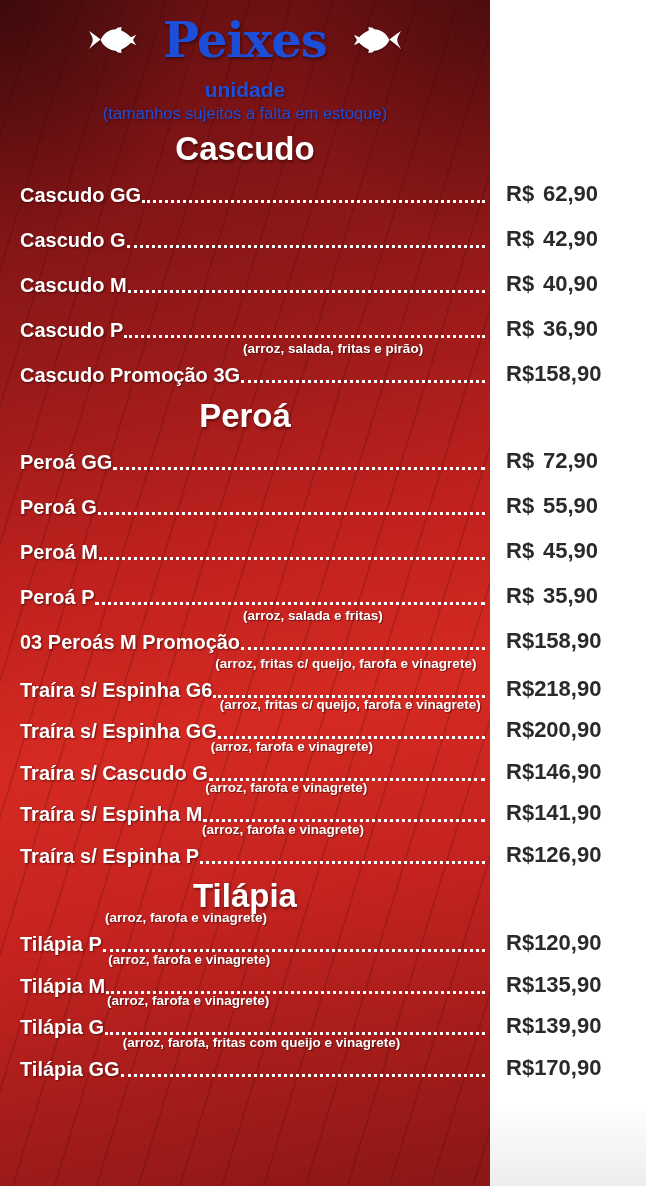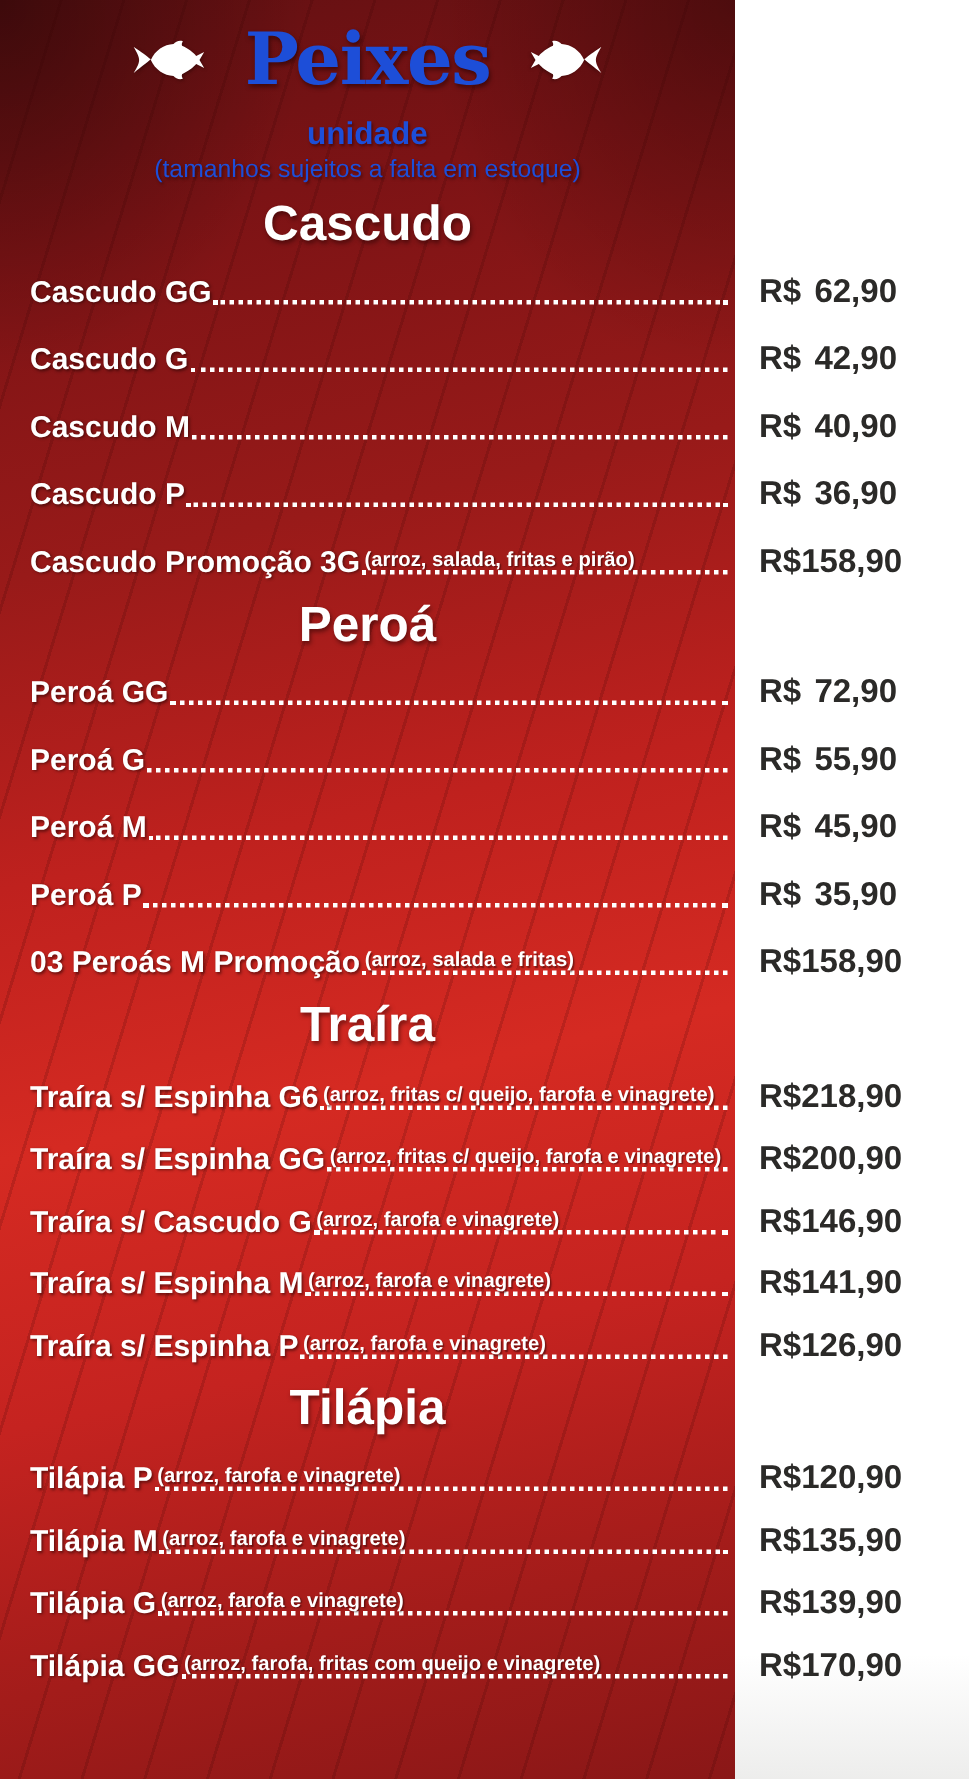--- a/index.html
+++ b/index.html
@@ -41,21 +41,21 @@
 
   .row{display:flex;align-items:flex-end;height:45px;padding-bottom:9px;box-sizing:border-box;}
   .section.tight .row{height:41.5px;padding-bottom:8px;}
   .row-left{width:490px;box-sizing:border-box;display:flex;align-items:flex-end;padding:0 5px 0 20px;}
   .item-label{
     color:#fff;font-weight:bold;font-size:20px;line-height:22px;white-space:nowrap;
     text-shadow:1px 1px 2px rgba(30,0,0,0.55);
   }
   .leader{flex:1;min-width:8px;border-bottom:3px dotted #ffffff;margin:0 0 3px 1px;position:relative;}
   .annotation{
-    position:absolute;left:2px;bottom:0;color:#fff;font-weight:bold;font-size:13.5px;
+    position:absolute;left:2px;bottom:24px;color:#fff;font-weight:bold;font-size:13.5px;
     white-space:nowrap;text-shadow:1px 1px 1px rgba(30,0,0,0.5);
   }
   .row-right{
     width:156px;box-sizing:border-box;padding-left:16px;padding-right:48px;
     display:flex;justify-content:space-between;align-items:baseline;
     color:#2b2a28;font-weight:bold;font-size:22px;line-height:24px;white-space:nowrap;
   }
 </style>
 </head>
 <body>
@@ -220,21 +220,20 @@
     </div>
     <div class="row-right">
       <span>R$</span>
       <span>158,90</span>
     </div>
   </div>
 </div>
   </div>
 
   <div class="section tight">
-    <div class="section-title">Traíra</div>
     <div class="rows">
   <div class="row">
     <div class="row-left">
       <span class="item-label">Traíra s/ Espinha G6</span>
       <span class="leader">
         <span class="annotation">(arroz, fritas c/ queijo, farofa e vinagrete)</span>
       </span>
     </div>
     <div class="row-right">
       <span>R$</span>

